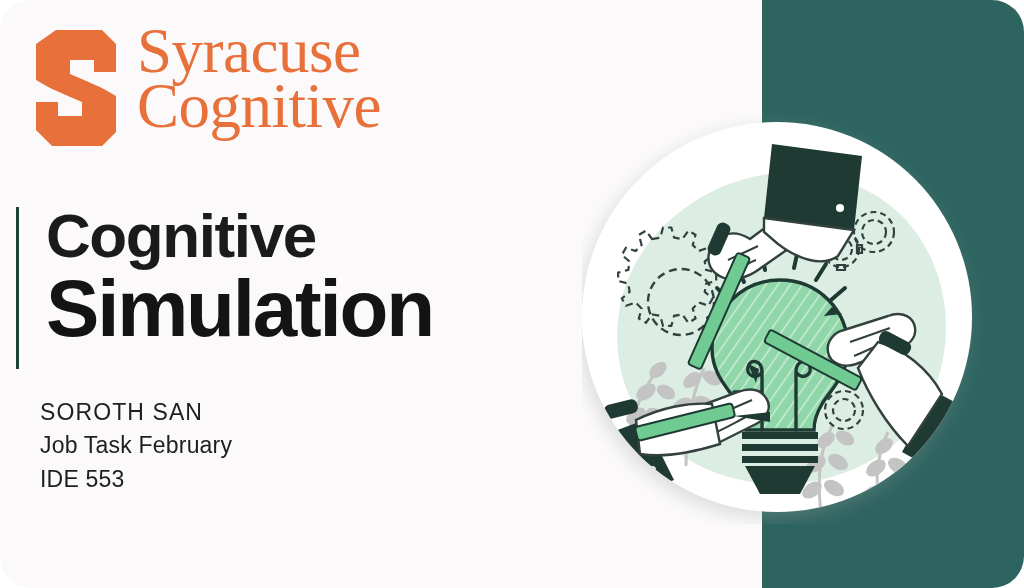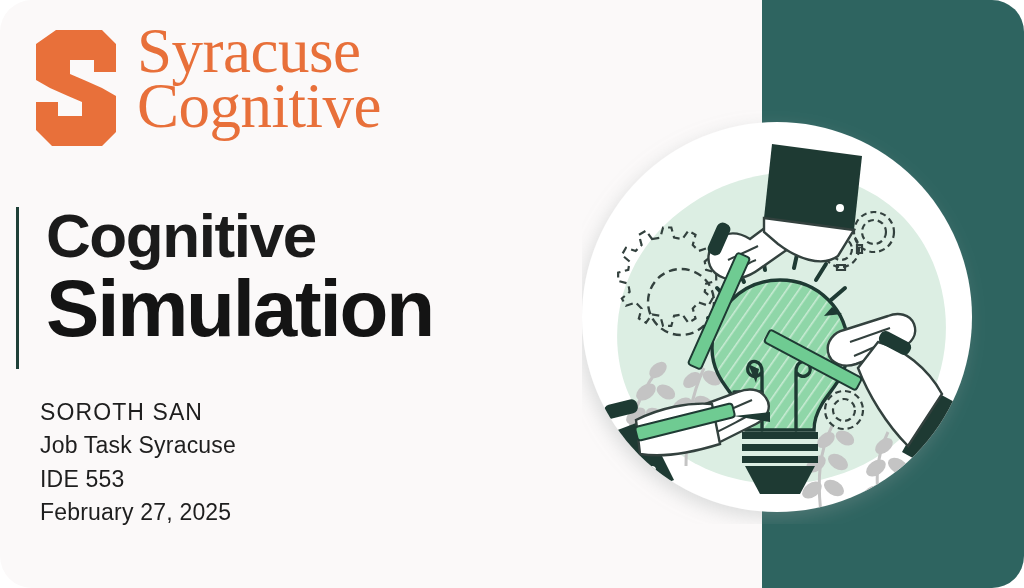--- a/index.html
+++ b/index.html
@@ -137,23 +137,22 @@
   <div class="title-area">
     <div class="title-rule"></div>
     <div class="title-text">
       <div class="title-line1">Cognitive</div>
       <div class="title-line2">Simulation</div>
     </div>
   </div>
 
   <div class="meta-block">
     <div class="meta-author">SOROTH SAN</div>
-    <div>Job Task Syracuse</div>
+    <div>Job Task February</div>
     <div>IDE 553</div>
-    <div>February 27, 2025</div>
   </div>
 
   <div class="illustration">
     <svg viewBox="0 0 408 414" xmlns="http://www.w3.org/2000/svg">
       <defs>
         <clipPath id="discClip">
           <circle cx="195" cy="207" r="195"></circle>
         </clipPath>
         <pattern id="bulbHatch" width="10" height="10" patternTransform="rotate(35)" patternUnits="userSpaceOnUse">
           <rect width="10" height="10" fill="#8FD6A8"></rect>

